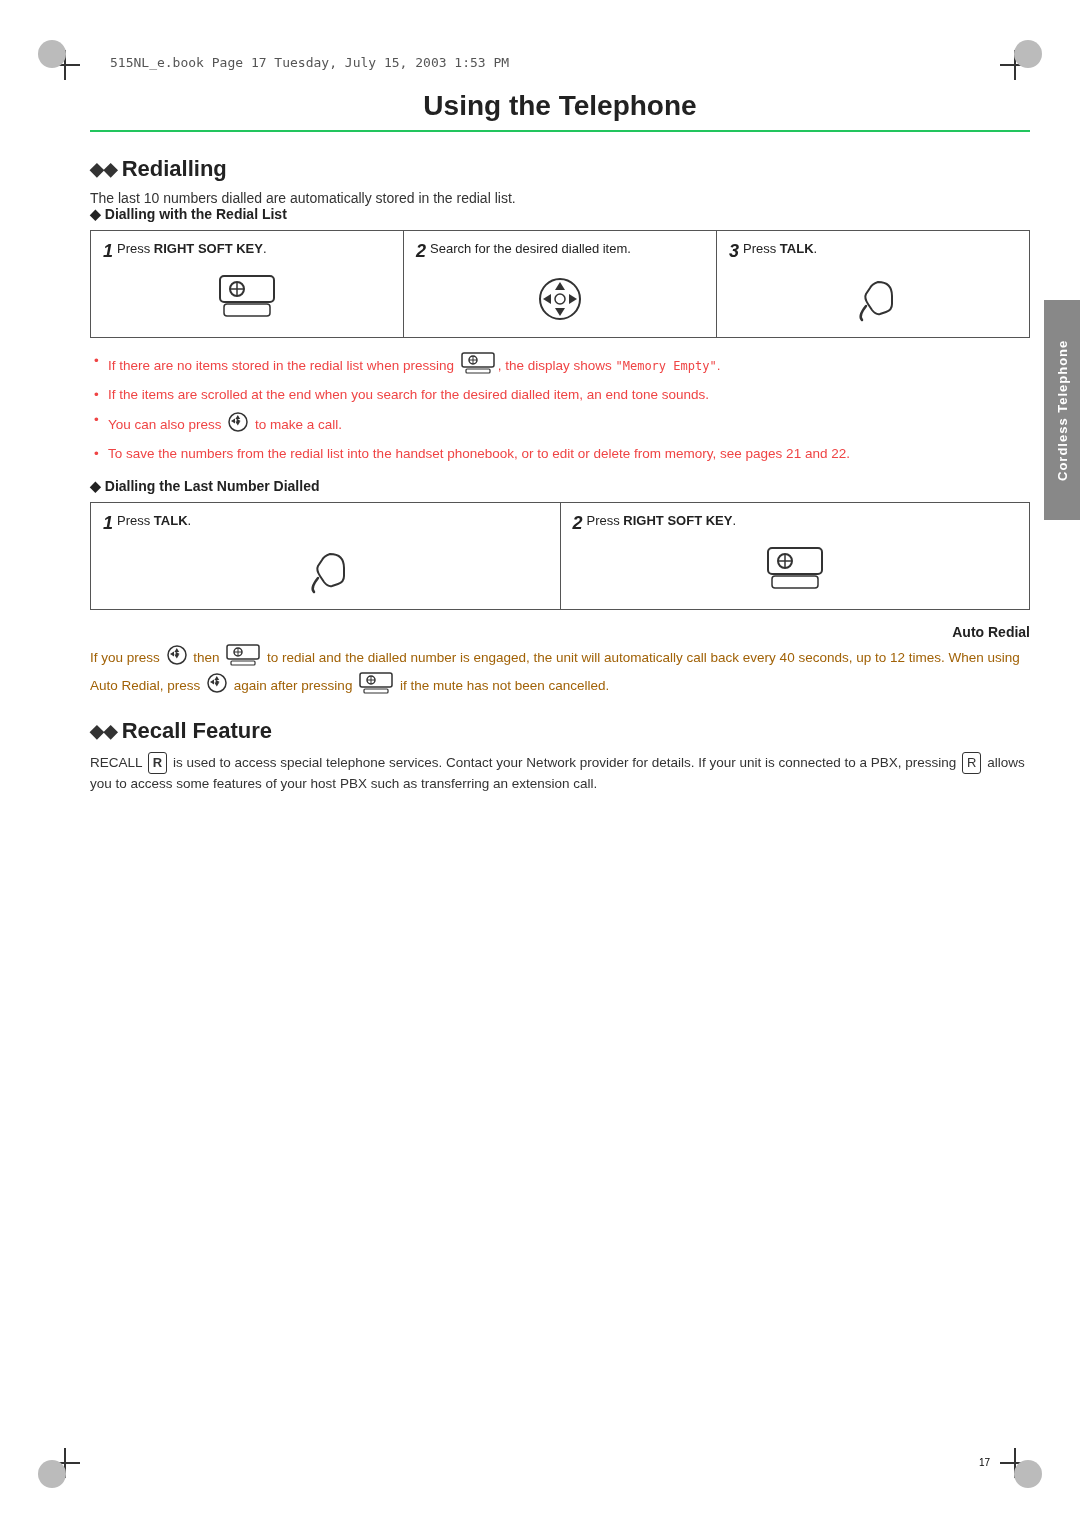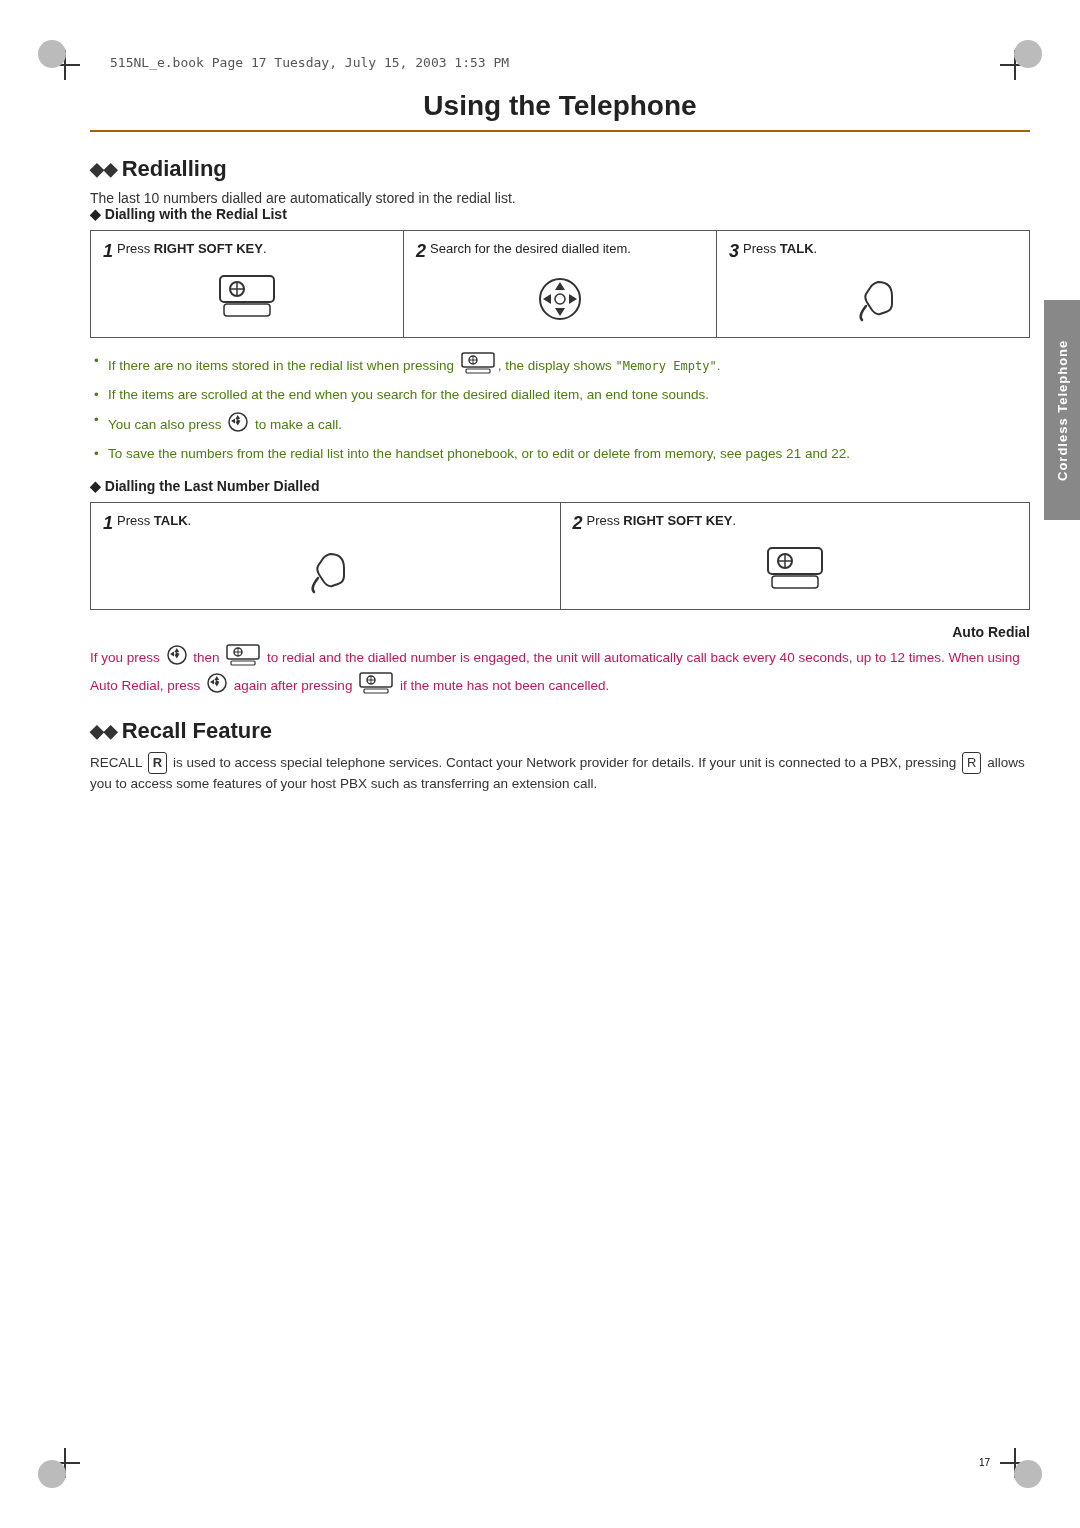--- a/index.html
+++ b/index.html
@@ -85,21 +85,21 @@
       right: 50px;
       bottom: 80px;
     }
 
     
     .page-title {
       text-align: center;
       font-size: 28px;
       font-weight: bold;
       color: #222;
-      border-bottom: 2px solid #a16207;
+      border-bottom: 2px solid #22c55e;
       padding-bottom: 8px;
       margin-bottom: 24px;
     }
 
     
     .section-heading {
       font-size: 22px;
       font-weight: bold;
       color: #222;
       margin-bottom: 8px;
@@ -170,21 +170,21 @@
     }
 
     
     .bullet-list {
       list-style: none;
       margin: 8px 0 14px 0;
       padding: 0;
     }
     .bullet-list li {
       font-size: 13.5px;
-      color: #4d7c0f;
+      color: #ef4444;
       margin-bottom: 6px;
       padding-left: 18px;
       position: relative;
       line-height: 1.4;
     }
     .bullet-list li::before {
       content: '•';
       position: absolute;
       left: 4px;
       top: 0;
@@ -197,21 +197,21 @@
 
     
     .auto-redial-heading {
       font-size: 14px;
       font-weight: bold;
       margin-bottom: 4px;
       text-align: right;
     }
     .auto-redial-text {
       font-size: 13.5px;
-      color: #be185d;
+      color: #a16207;
       line-height: 1.5;
       margin-bottom: 18px;
     }
 
     
     .recall-section {
       margin-top: 10px;
     }
     .recall-text {
       font-size: 13.5px;

